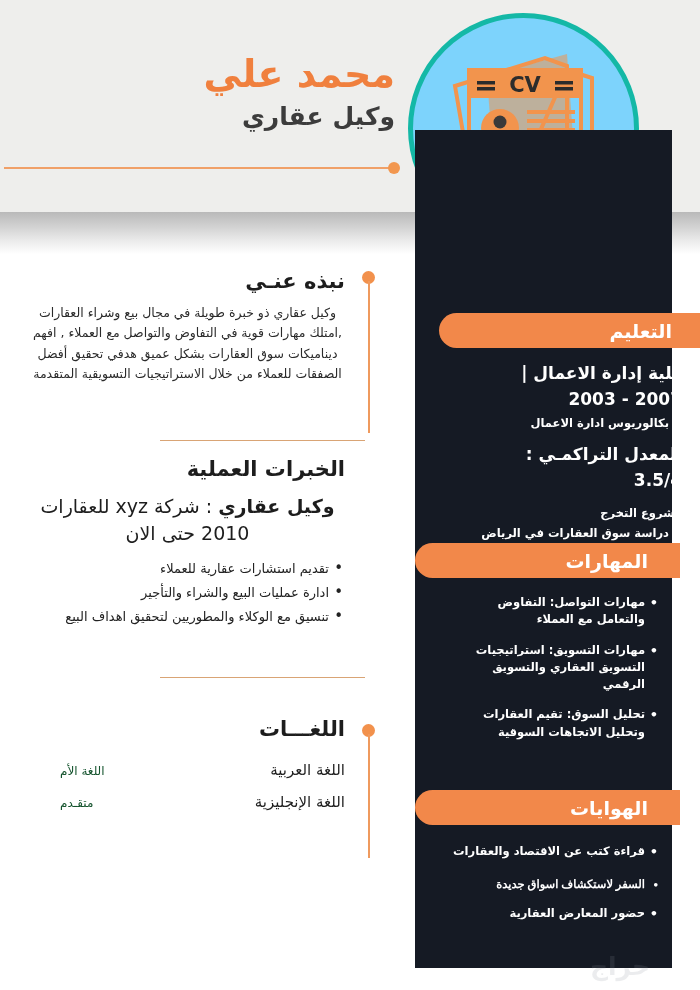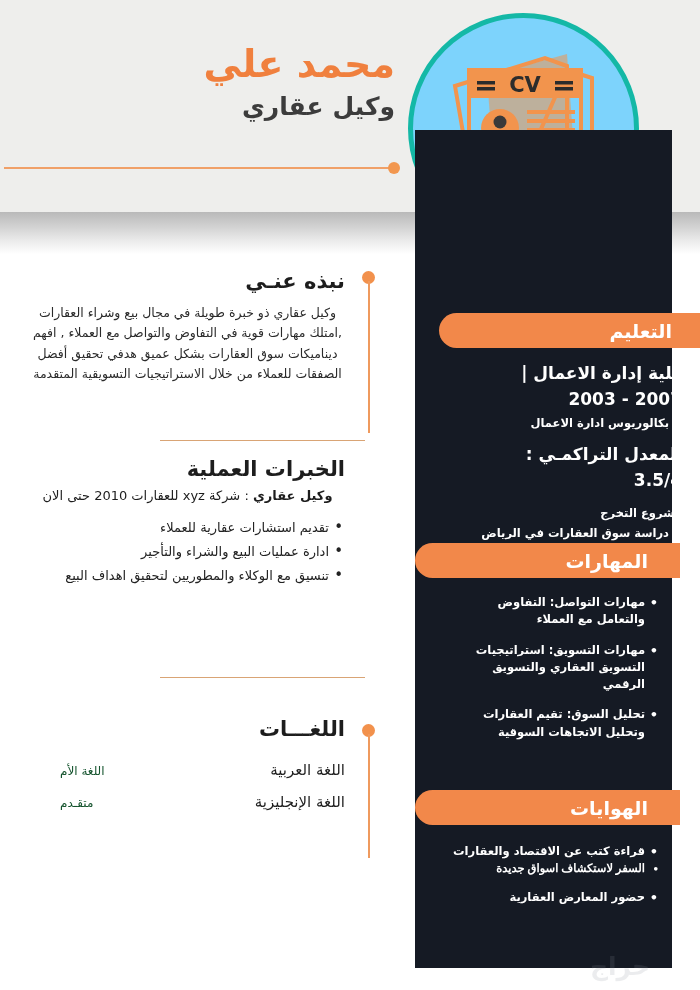--- a/index.html
+++ b/index.html
@@ -33,21 +33,21 @@
   .header-shadow {
     position: absolute;
     left: 0; top: 212px;
     width: 700px; height: 42px;
     background: linear-gradient(to bottom, #b9b9b9 0%, #d4d4d4 38%, #ececec 70%, #ffffff 100%);
   }
 
   .name-block {
     position: absolute;
     right: 305px;
-    top: 45px;
+    top: 55px;
     width: 300px;
     text-align: left;
     direction: rtl;
   }
   .name {
     font-size: 38px;
     font-weight: bold;
     color: #f0803e;
     letter-spacing: 0px;
     line-height: 1.05;
@@ -175,22 +175,22 @@
     white-space: nowrap;
   }
   .l-para {
     margin-top: 10px;
     font-size: 12.5px;
     line-height: 1.62;
     color: #2b2b2b;
     text-align: center;
   }
   .l-role {
-    margin-top: 6px;
-    font-size: 13px;
+    margin-top: 12px;
+    font-size: 19px;
     color: #1d1d1d;
     text-align: center;
     line-height: 1.4;
   }
   .l-role b { font-weight: bold; }
   .l-ul { list-style: none; margin: 14px 0 0 0; padding: 0; }
   .l-ul li {
     position: relative;
     padding-right: 16px;
     margin-bottom: 5px;
@@ -340,21 +340,21 @@
       </ul>
     </div>
   </div>
 
   <div class="rsection" style="top:790px;">
     <div class="rbar">
       <div class="rbar-label">الهوايات</div>
     </div>
     <div class="rbody" style="padding-top:18px;">
       <ul class="r-ul">
-        <li style="margin-bottom:0;">قراءة كتب عن الاقتصاد والعقارات</li>
+        <li style="margin-bottom:16px;">قراءة كتب عن الاقتصاد والعقارات</li>
         <li style="margin-bottom:11px;font-family:Liberation Serif, serif;">السفر لاستكشاف اسواق جديدة</li>
         <li>حضور المعارض العقارية</li>
       </ul>
     </div>
   </div>
 
   <div class="vdot" style="left:362px; top:271px;"></div>
   <div class="vline" style="left:368px; top:281px; height:152px;"></div>
 
   <div class="lsection" style="left:30px; top:270px; width:315px;">

